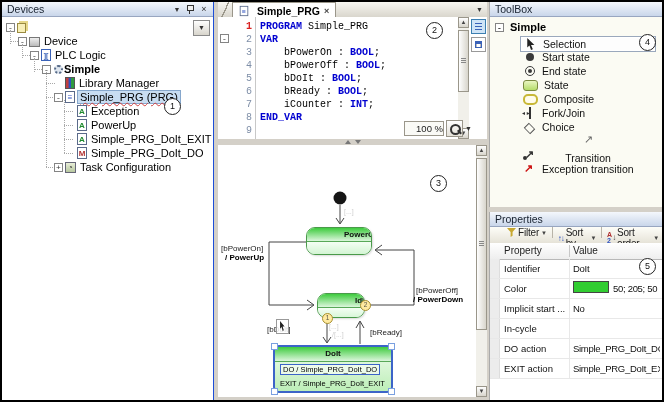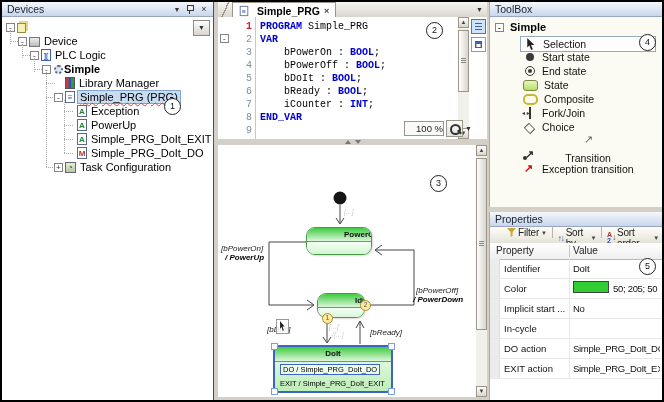--- a/index.html
+++ b/index.html
@@ -106,21 +106,21 @@
   .state .hd{height:13px;background:linear-gradient(#3ecb3e,#dcf6dc);border-bottom:1px solid #58a858;
     font-size:8px;font-weight:bold;text-align:center;line-height:13px;color:#111;padding-left:37px;}
   .state .bd{height:100%;background:linear-gradient(#f4fef4,#aeeaae);}
   #st-doit{position:absolute;box-sizing:border-box;border:2px solid #3c64c8;border-radius:6px;overflow:hidden;
     background:linear-gradient(#eefcec,#bdeeb8);}
   #st-doit .hd{height:14px;background:linear-gradient(#3ecb3e,#dcf6dc);border-bottom:1px solid #58a858;
     font-size:8px;font-weight:bold;text-align:center;line-height:14px;color:#111;}
   .doit-row{position:absolute;left:5px;font-size:7.5px;color:#000;white-space:nowrap;}
   .doit-row.boxed{border:1px solid #3c64c8;background:rgba(255,255,255,.55);padding:0 2px;}
   .handlebox{position:absolute;width:5px;height:5px;border:1px solid #7aa0e0;background:#fff;z-index:5;}
-  .dlabel{position:absolute;font-size:8px;color:#1a1a1a;white-space:nowrap;font-style:italic;}
+  .dlabel{position:absolute;font-size:8px;color:#1a1a1a;white-space:nowrap;}
   .dlabel.bold{font-weight:bold;color:#000;}
   .dlabel.hint{color:#cfcfcf;font-size:7px;}
   .badge{position:absolute;width:9px;height:9px;border:1px solid #a89030;border-radius:50%;background:#ffeaa0;
     font-size:6.5px;line-height:8px;text-align:center;color:#554;z-index:6;}
   #cursor-badge{position:absolute;width:11px;height:13px;border:1px solid #999;background:rgba(255,255,255,.85);z-index:7;}
   #cursor-badge .cur{position:absolute;left:2px;top:1px;width:7px;height:10px;background:#222;
     clip-path:polygon(15% 0,15% 78%,38% 60%,52% 100%,68% 92%,52% 55%,80% 55%);}
   #dg-sb{left:258px;top:0;width:11px;height:252px;}
   
   #toolbox{position:absolute;left:489px;top:2px;width:173px;height:205px;background:#fbfbf3;
@@ -159,21 +159,21 @@
   .caret{font-size:6px;color:#444;}
   .tbsep{width:1px;height:11px;background:#b8b4a8;margin:0 2px;}
   .ic-filter{width:9px;height:9px;background:#c8a830;clip-path:polygon(0 0,100% 0,62% 45%,62% 85%,40% 100%,40% 45%);}
   .ic-sort{font-size:8px;color:#2f52c0;letter-spacing:-1px;font-weight:bold;}
   .ic-az{position:relative;width:10px;height:12px;font-weight:bold;}
   .ic-az .a{position:absolute;left:0;top:-1px;font-size:7px;color:#b03030;}
   .ic-az .z{position:absolute;left:0;top:5px;font-size:7px;color:#2f52c0;}
   .ic-az .ar{position:absolute;right:-1px;top:1px;font-size:8px;color:#444;}
   #pr-grid-hd{position:absolute;left:0;right:0;top:31px;height:16px;border-bottom:1px solid #b8b8b8;
     background:linear-gradient(#fff,#eee);font-size:10px;color:#222;}
-  #pr-grid-hd .c1{position:absolute;left:6px;line-height:16px;}
+  #pr-grid-hd .c1{position:absolute;left:14px;line-height:16px;}
   #pr-grid-hd .c2{position:absolute;left:83px;line-height:16px;}
   #pr-grid-hd .vsep{position:absolute;left:79px;top:2px;bottom:2px;width:1px;background:#c8c8c8;}
   #pr-rows{position:absolute;left:0;right:0;top:47px;}
   .prow{position:relative;height:19px;border-bottom:1px solid #e8e8e8;font-size:9.5px;color:#111;}
   .prow .mstrip{position:absolute;left:0;top:0;bottom:0;width:9px;background:#ececec;border-right:1px solid #ddd;}
   .prow .plabel{position:absolute;left:14px;top:0;line-height:19px;white-space:nowrap;max-width:64px;overflow:hidden;}
   .prow .pval{position:absolute;left:83px;right:2px;top:0;line-height:19px;white-space:nowrap;overflow:hidden;
     letter-spacing:-0.3px;}
   .prow .vsep{position:absolute;left:79px;top:0;bottom:0;width:1px;background:#e8e8e8;}
   .swatch{display:inline-block;width:34px;height:10px;border:1px solid #444;vertical-align:-1px;margin-right:4px;

